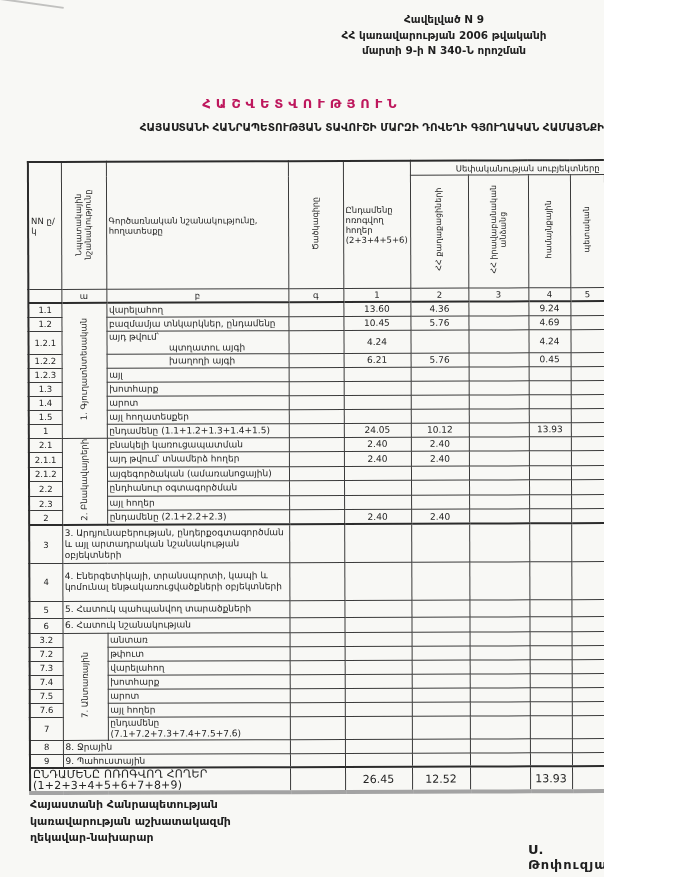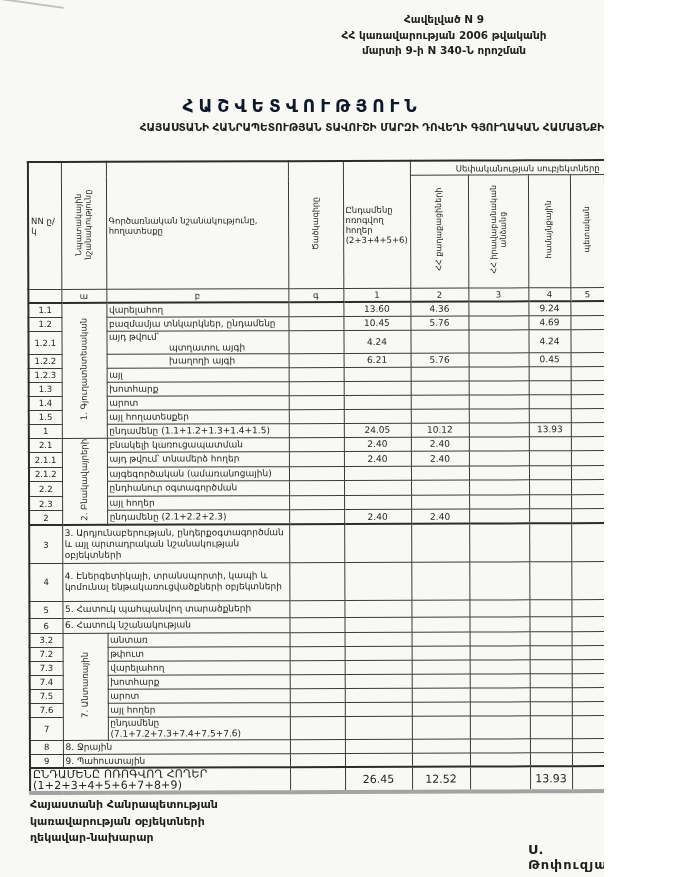--- a/index.html
+++ b/index.html
@@ -9,21 +9,21 @@
     background:#f8f8f5;color:#262626;
     font-family:"DejaVu Sans",sans-serif;
   }
   .scan-artifact{position:absolute;left:-6px;top:2px;width:70px;height:2px;background:#8a8a8a;transform:rotate(8deg);opacity:.5;}
   .appendix{
     position:absolute;top:12px;right:10px;width:300px;
     text-align:center;font-size:10.5px;font-weight:bold;line-height:15.5px;color:#1f1f1f;
   }
   .title{
     position:absolute;top:96px;left:0;width:100%;text-align:center;
-    font-size:17px;font-weight:bold;letter-spacing:5px;color:#0f172a;
+    font-size:13px;font-weight:bold;letter-spacing:5px;color:#be185d;
   }
   .subtitle{
     position:absolute;top:121px;left:0;width:100%;text-align:right;
     font-size:10.5px;font-weight:bold;line-height:13.5px;color:#1f1f1f;
   }
   table.report{
     position:absolute;left:28px;top:160px;width:618px;
     border-collapse:collapse;table-layout:fixed;
     transform:rotate(-0.2deg);
     background:transparent;
@@ -445,18 +445,18 @@
           <td class="num"></td>
           <td class="num">13.93</td>
           <td class="num"></td>
           <td class="num"></td>
         </tr>
       </tbody>
   </table>
 
   <div class="footer-left">
     <div>Հայաստանի Հանրապետության</div>
-    <div>կառավարության օբյեկտների</div>
+    <div>կառավարության աշխատակազմի</div>
     <div>ղեկավար-նախարար</div>
   </div>
 
   <div class="signature">Ս. Թոփուզյան</div>
 </div>
 
 </body></html>

